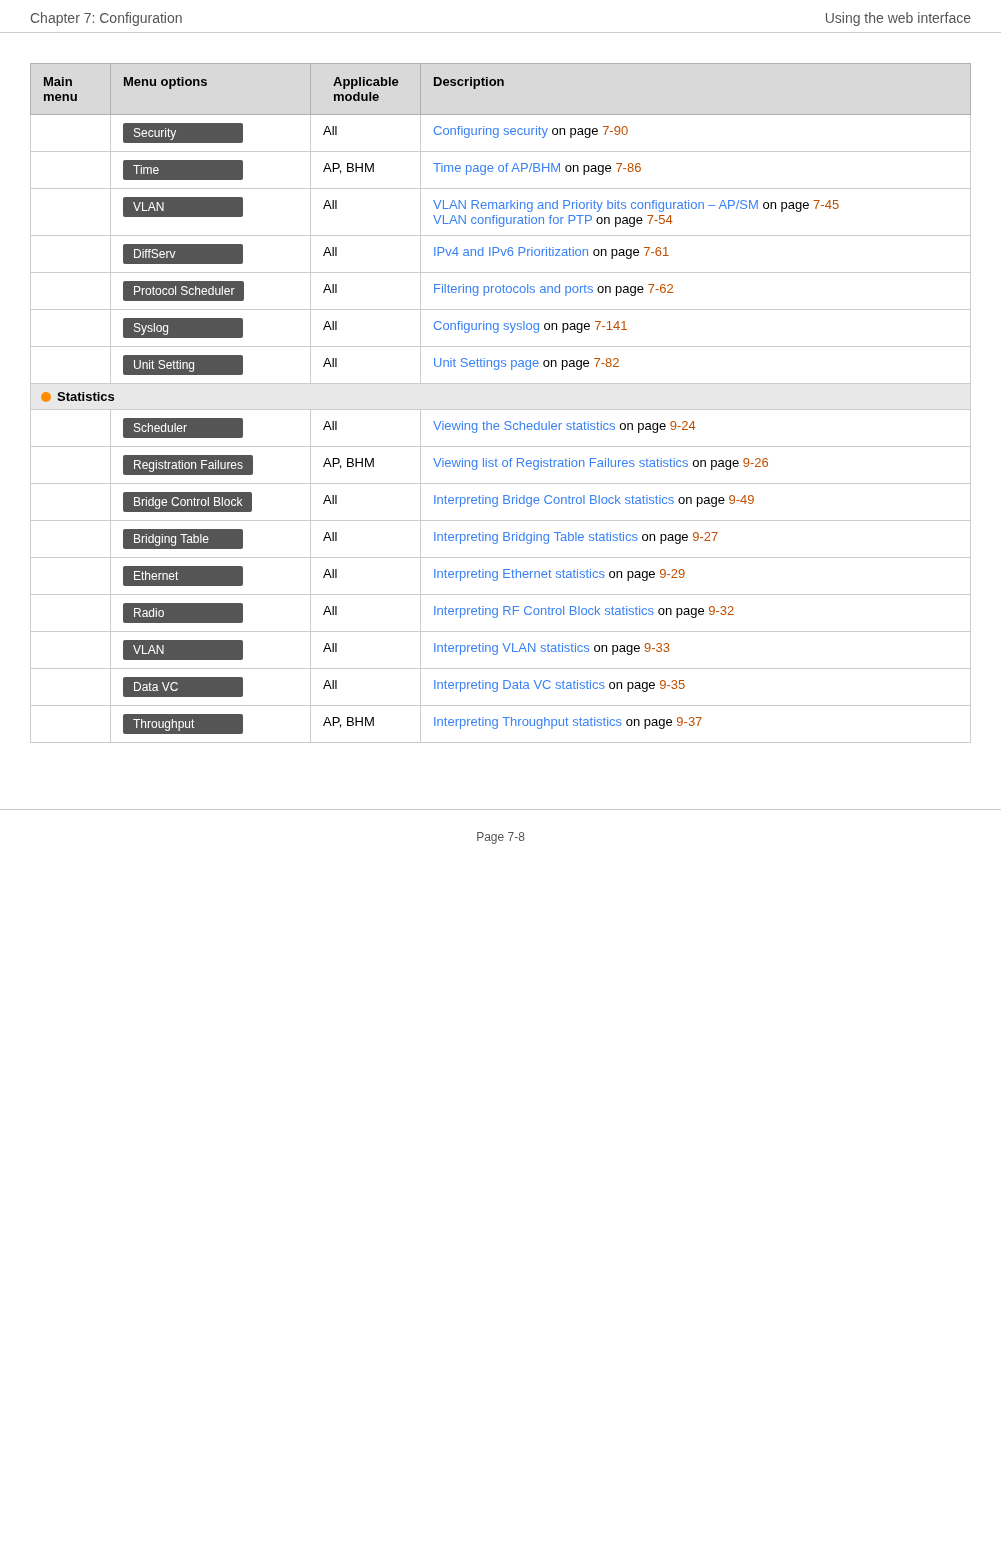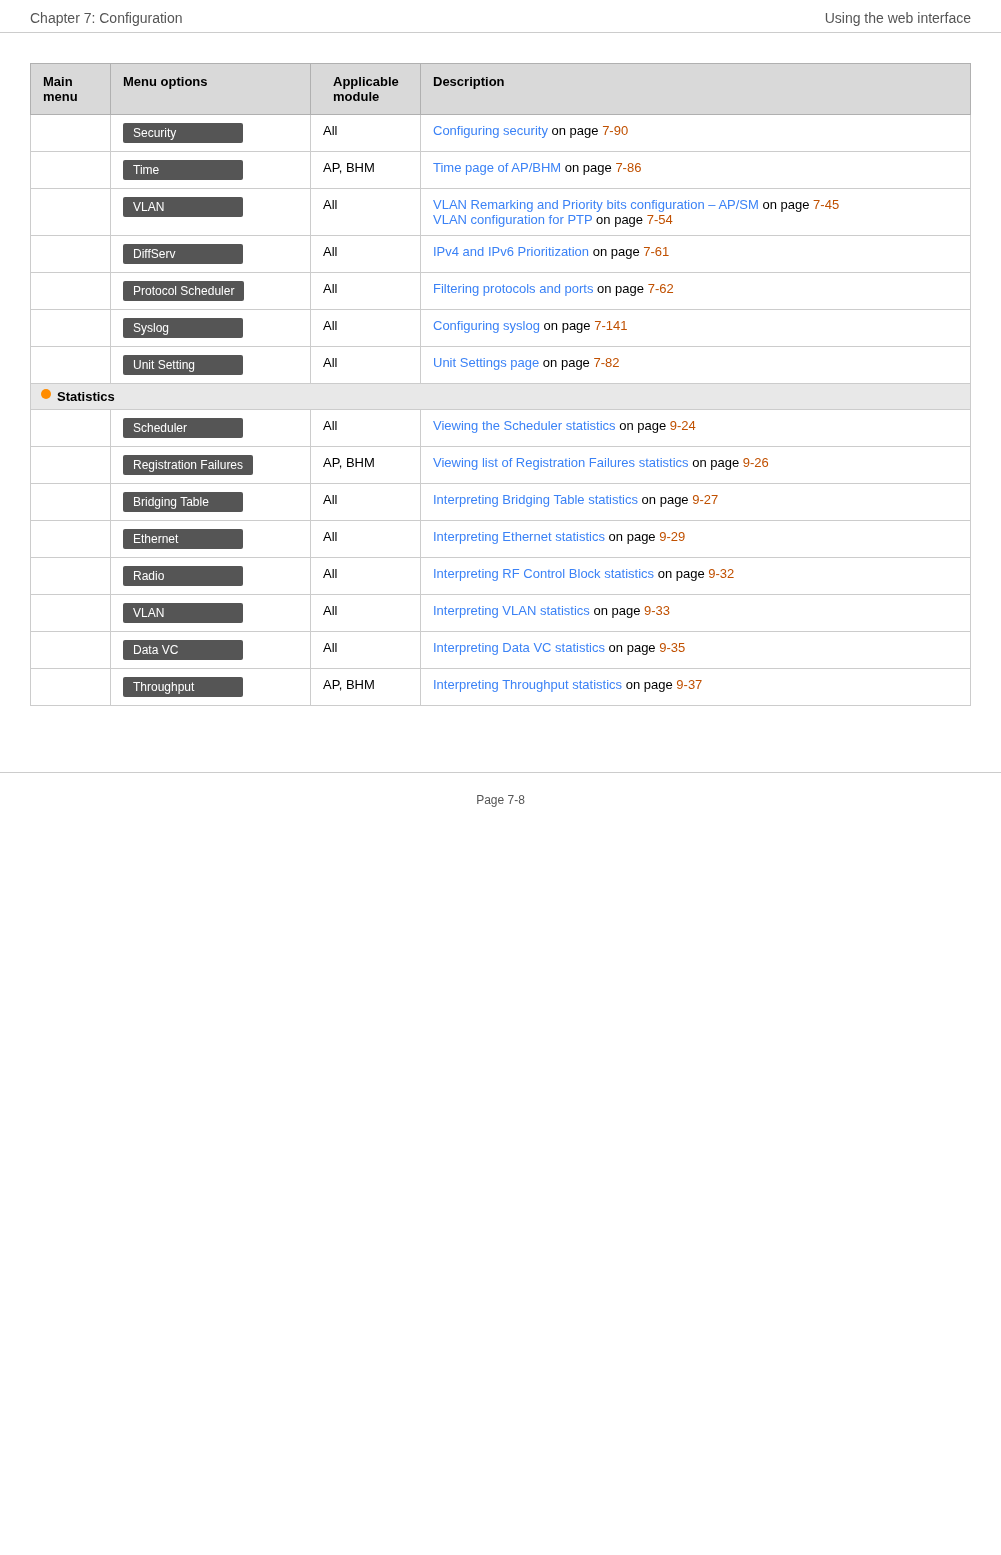--- a/index.html
+++ b/index.html
@@ -56,21 +56,21 @@
       padding: 3px 10px;
       border-radius: 2px;
       font-size: 12px;
       text-align: left;
       min-width: 120px;
     }
     .statistics-header {
       background: #e8e8e8;
       padding: 5px 10px;
       display: flex;
-      align-items: flex-start;
+      align-items: center;
       gap: 6px;
       font-weight: bold;
       font-size: 13px;
     }
     .orange-dot {
       width: 10px;
       height: 10px;
       background: #ff8c00;
       border-radius: 50%;
       display: inline-block;
@@ -235,20 +235,32 @@
           <span class="menu-btn">Registration Failures</span>
         </td>
         <td>AP, BHM</td>
         <td>
           <a class="link-blue">Viewing list of Registration Failures statistics</a>
           <span> on page </span>
           <a class="link-orange">9-26</a>
         </td>
       </tr>
 
+      <tr>
+        <td></td>
+        <td>
+          <span class="menu-btn">Bridge Control Block</span>
+        </td>
+        <td>All</td>
+        <td>
+          <a class="link-blue">Interpreting Bridge Control Block statistics</a>
+          <span> on page </span>
+          <a class="link-orange">9-49</a>
+        </td>
+      </tr>
 
       <tr>
         <td></td>
         <td>
           <span class="menu-btn">Bridging Table</span>
         </td>
         <td>All</td>
         <td>
           <a class="link-blue">Interpreting Bridging Table statistics</a>
           <span> on page </span>

